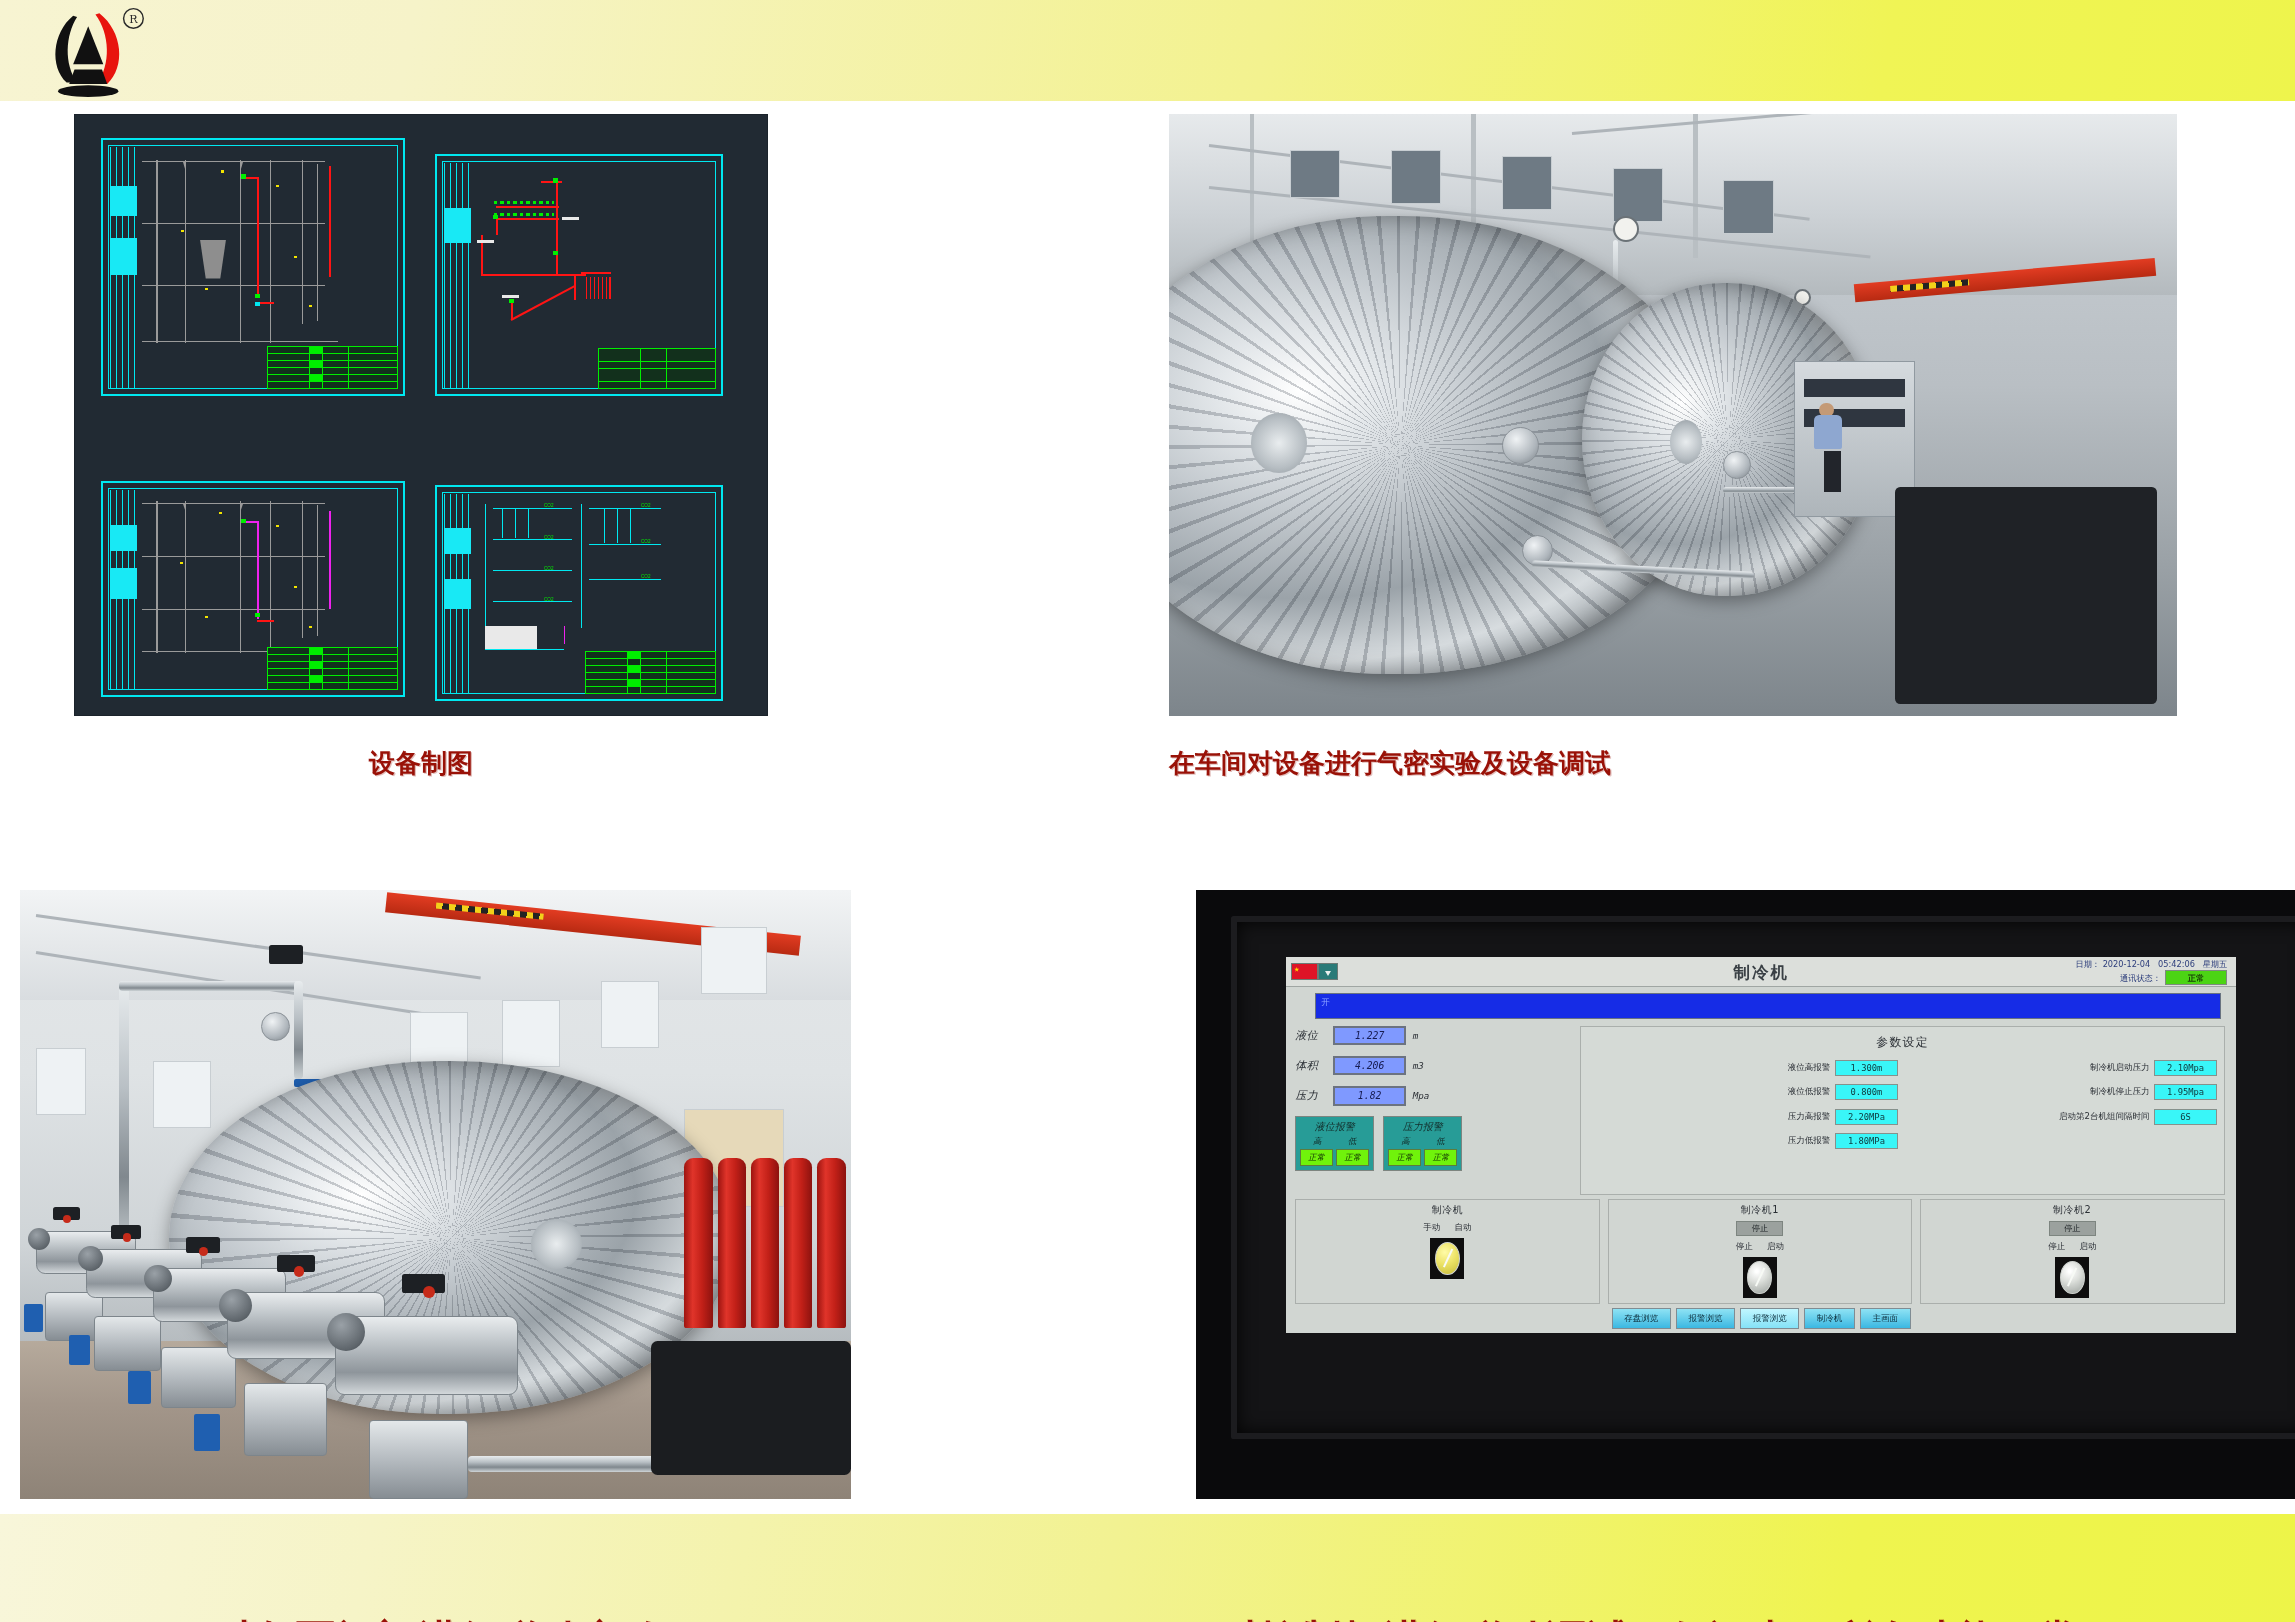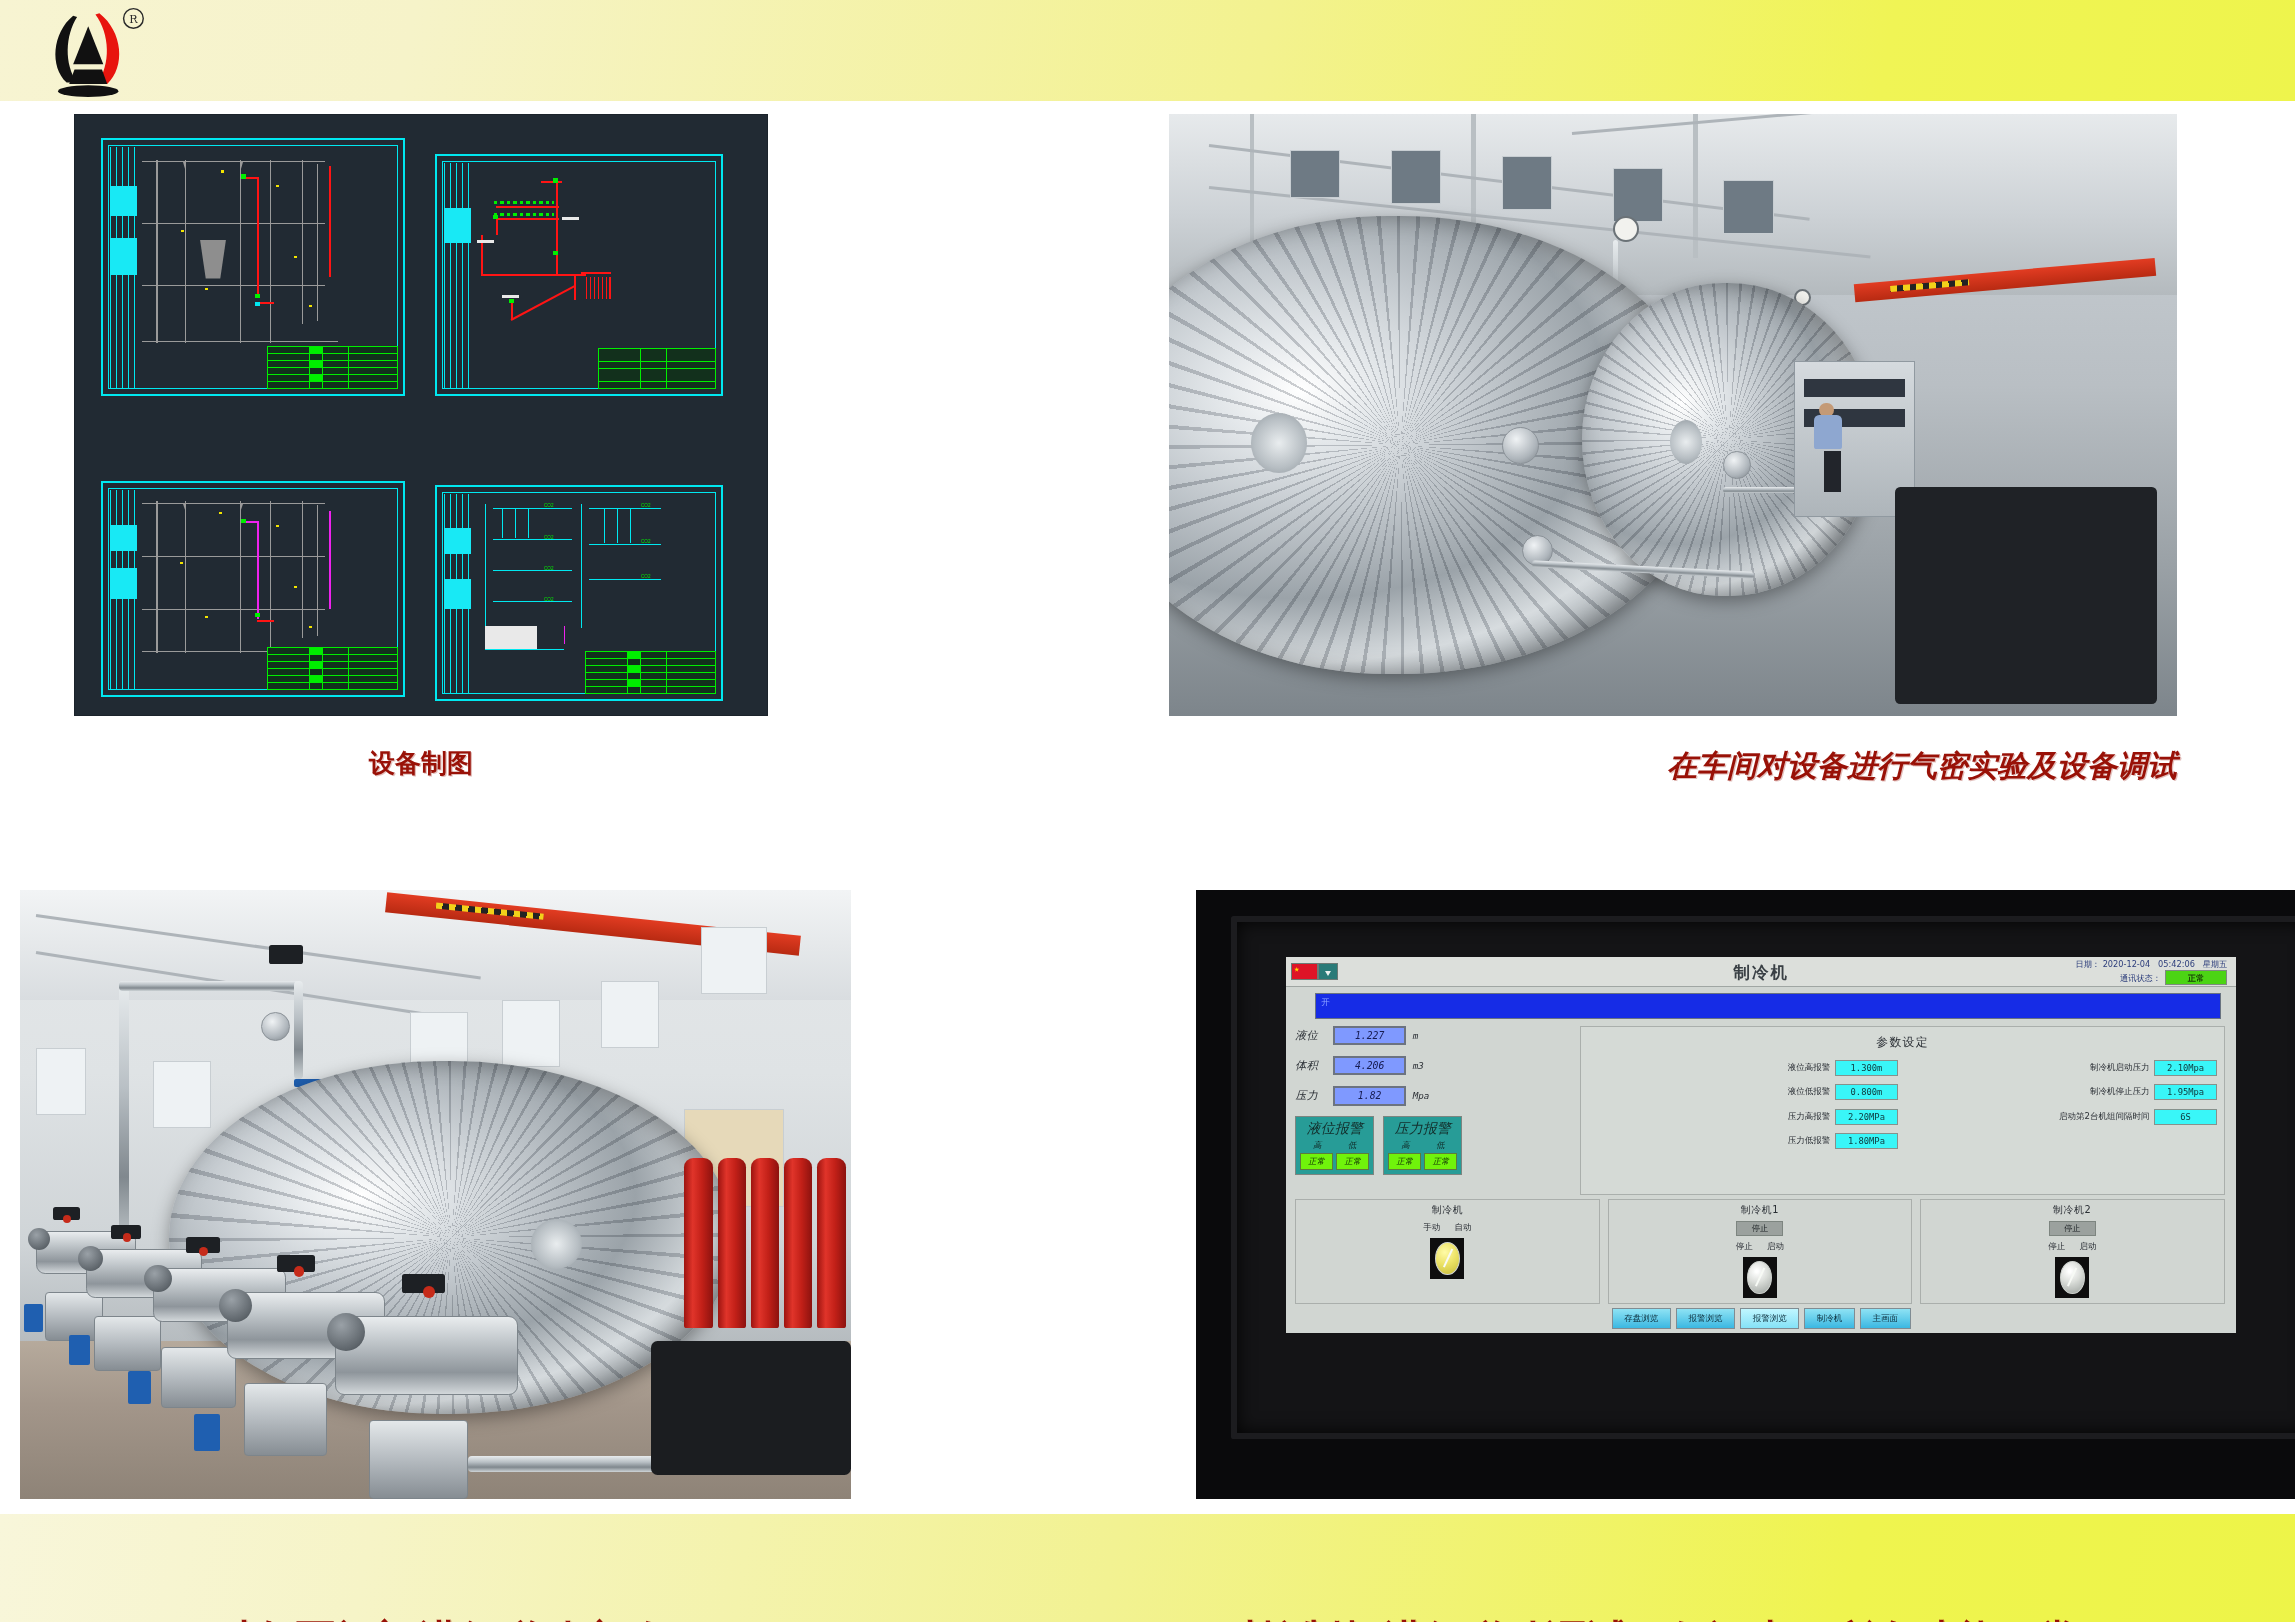--- a/index.html
+++ b/index.html
@@ -209,21 +209,21 @@
   .kv-label { width:38px; font-size:11px; color:#2c3136; letter-spacing:0.7px; }
   .kv-field {
     width:73px; height:19.6px; background:#8098ff; border:2px solid #6d7380;
     color:#1a2050; font-size:9.8px; display:flex; align-items:center; justify-content:center;
     font-family:"DejaVu Sans Mono","Liberation Mono",monospace;
   }
   .kv-unit { margin-left:6.5px; font-size:9.2px; color:#2c3136;
     font-family:"DejaVu Sans Mono","Liberation Mono",monospace; }
   .alarm-row { display:flex; gap:9.2px; margin-top:2.6px; }
   .alarm-card { background:#2b9b96; border:1.3px solid #7d8580; padding:2.6px 3.9px 3.9px; width:79px; }
-  .alarm-title { text-align:center; font-size:14px; color:#17302e; margin-bottom:2px; }
+  .alarm-title { text-align:center; font-size:10px; color:#17302e; margin-bottom:2px; }
   .alarm-hl { display:flex; justify-content:space-around; font-size:8.5px; color:#15302e; }
   .alarm-vals { display:flex; gap:3.3px; margin-top:1.3px; }
   .alarm-ok { flex:1; background:#72ef12; border:0.7px solid #5d7c3f; color:#14300a;
     font-size:8.2px; text-align:center; padding:2px 0; }
   .param-title { text-align:center; font-size:11.8px; color:#2c3136; letter-spacing:1.3px; margin:2.6px 0 9.2px; }
   .param-grid { display:grid; grid-template-columns: 1fr 1fr; column-gap:9.2px; row-gap:8.5px; }
   .param-item { display:flex; align-items:center; justify-content:flex-end; gap:4.6px; }
   .param-label { font-size:8.5px; color:#2c3136; white-space:nowrap; }
   .param-val { background:#3ef2f4; border:0.7px solid #86908c; color:#123a3e;
     font-size:8.8px; min-width:63px; text-align:center; padding:2px 2.6px;
@@ -252,21 +252,21 @@
   
   .caption {
     position:absolute;
     color:#991107;
     font-family:"DejaVu Serif","Liberation Serif",serif;
     font-weight:bold;
     white-space:nowrap;
     text-shadow: 1.3px 1.3px 0 rgba(150,25,15,.28);
   }
   .cap-cad { left:74px; top:645px; width:694px; text-align:center; font-size:26px; }
-  .cap-ws  { left:1169px; top:645px; width:1008px; text-align:right; font-size:30px;font-style:italic; }
+  .cap-ws  { left:1169px; top:645px; width:1008px; text-align:left; font-size:26px; }
 
   .bottom-band {
     position:absolute; left:0; top:1413px; width:2295px; height:209px;
     background: linear-gradient(100deg, #f8f6da 0%, #f6f4c7 16%, #f2f292 48%, #eff44f 80%, #edf448 100%);
   }
   .cap-valves { left:52px;  top:1512px; width:772px; text-align:center; font-size:41px; }
   .cap-hmi    { left:1060px;top:1512px; width:1178px; text-align:center; font-size:41px; }
 </style>
 </head>
 <body>

